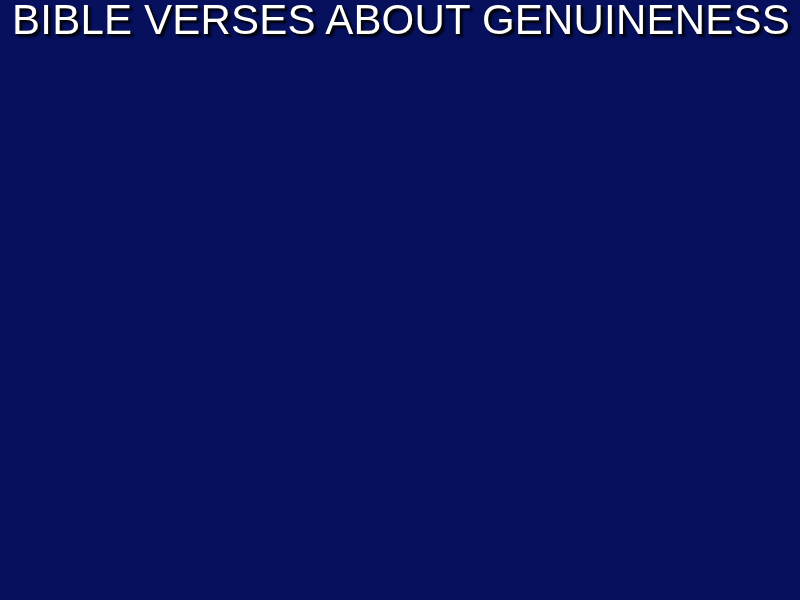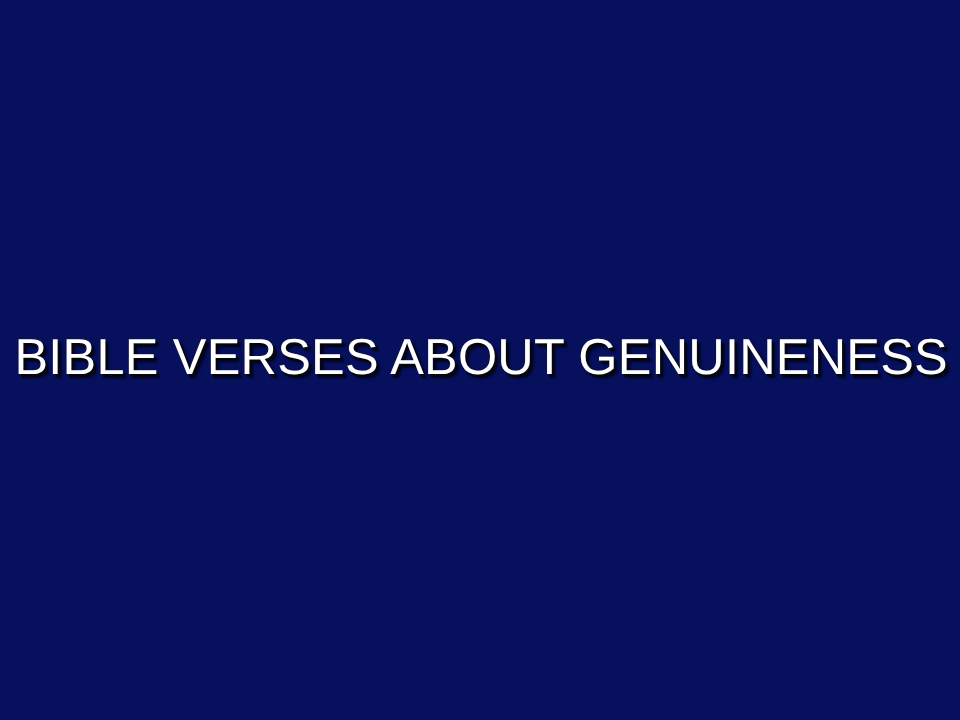--- a/index.html
+++ b/index.html
@@ -29,21 +29,20 @@
   }
 
   
   .title-wrap {
     position: absolute;
     left: 0;
     right: 0;
     top: 0;
     bottom: 0;
     display: flex;
-    align-items: center;
     justify-content: center;
     border-radius: 25px;
   }
 
   .title-shift {
     
     transform: translate(1px, -2px);
   }
 
   .title {

